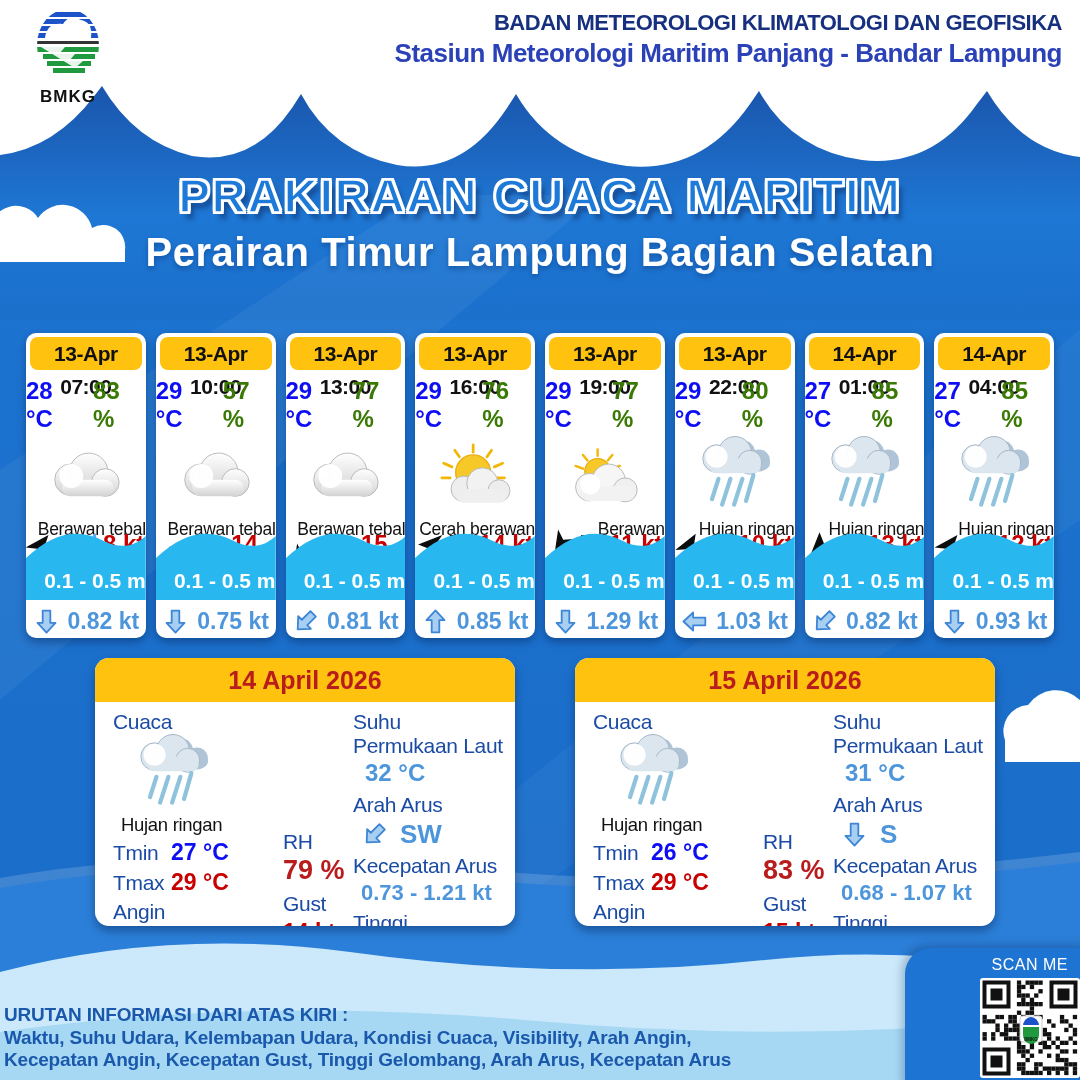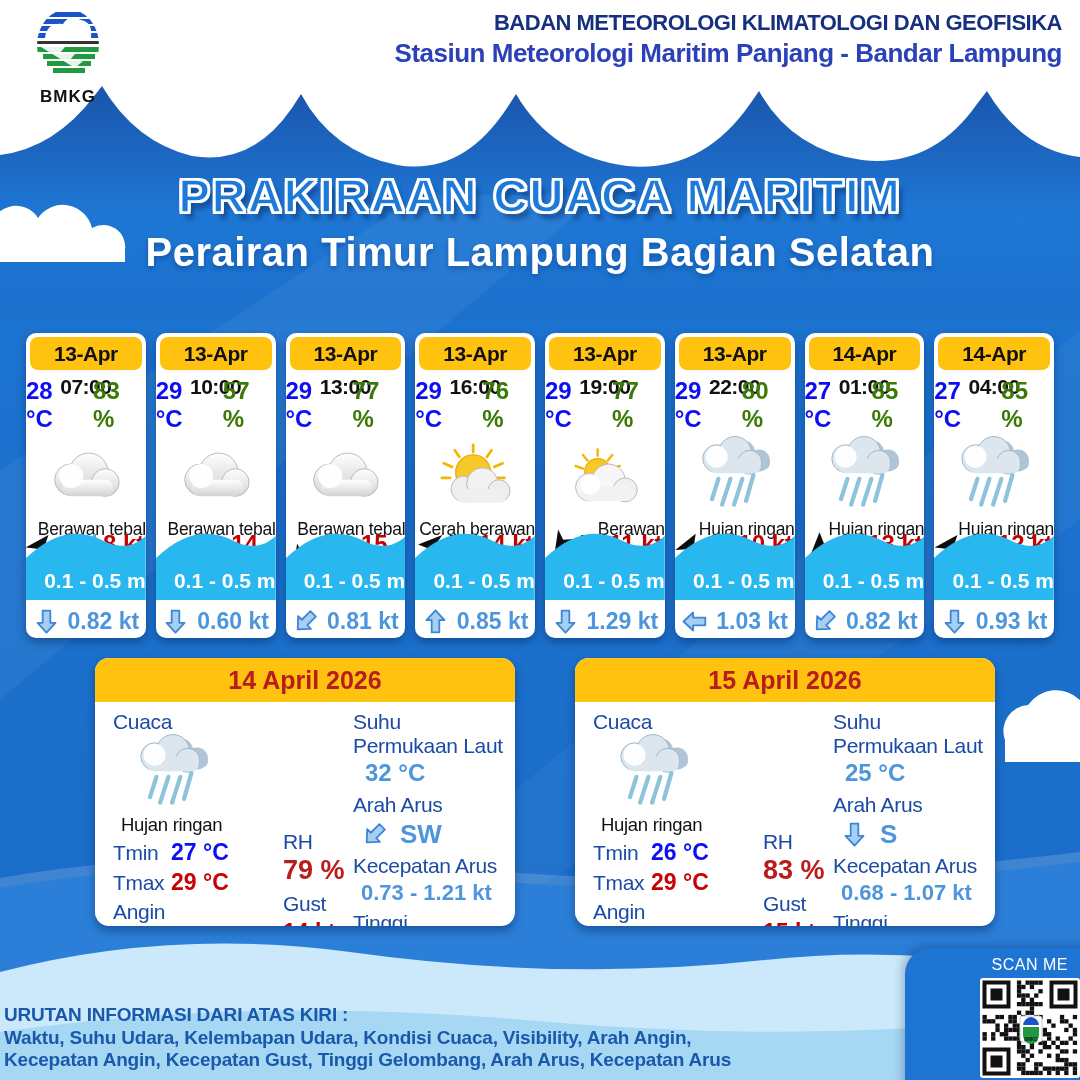--- a/index.html
+++ b/index.html
@@ -238,21 +238,21 @@
     <div class="hwave">
       <svg viewBox="0 0 120 72" preserveAspectRatio="none">
         <path d="M0,30 C28,4 52,0 78,13 C95,21 108,19 120,8 L120,72 L0,72 Z" fill="#29B7F0"></path>
       </svg>
       <div class="wtxt">0.1 - 0.5 m</div>
     </div>
     <div class="hcur">
       <span class="carrow" style="transform: rotate(180deg);"><svg width="27" height="27" viewBox="0 0 24 24">
     <path d="M12 2.2 L20 10.8 L15.4 10.8 L15.4 21.6 L8.6 21.6 L8.6 10.8 L4 10.8 Z" fill="#A6CFF1" stroke="#3D85D6" stroke-width="1.6" stroke-linejoin="round"></path>
             </svg></span>
-      <span class="cspd">0.60 kt</span>
+      <span class="cspd">0.75 kt</span>
     </div>
   </div>
       <div class="hcard">
     <div class="hhead">13-Apr 13:00</div>
     <div class="hmet">
       <span class="temp">29 °C</span>
       <span class="rh">77 %</span>
     </div>
     <div class="hicon">
           <svg width="92" height="70" viewBox="0 0 100 70">
@@ -636,21 +636,21 @@
 
     </div>
     <div class="dcol2">
       <div class="dlabel">RH</div>
       <div class="rhval">83 %</div>
       <div class="dlabel">Gust</div>
       <div class="gustval">15 kt</div>
     </div>
     <div class="dcol3">
       <div class="dlabel">Suhu Permukaan Laut</div>
-      <div class="sstval">25 °C</div>
+      <div class="sstval">31 °C</div>
       <div class="dlabel">Arah Arus</div>
       <div class="curdirrow">
         <span class="carrow" style="transform: rotate(180deg);"><svg width="27" height="27" viewBox="0 0 24 24">
     <path d="M12 2.2 L20 10.8 L15.4 10.8 L15.4 21.6 L8.6 21.6 L8.6 10.8 L4 10.8 Z" fill="#A6CFF1" stroke="#3D85D6" stroke-width="1.6" stroke-linejoin="round"></path>
               </svg></span>
         <span class="curdir">S</span>
       </div>
       <div class="dlabel">Kecepatan Arus</div>
       <div class="curval">0.68   - 1.07 kt</div>
       <div class="dlabel">Tinggi Gelombang</div>

